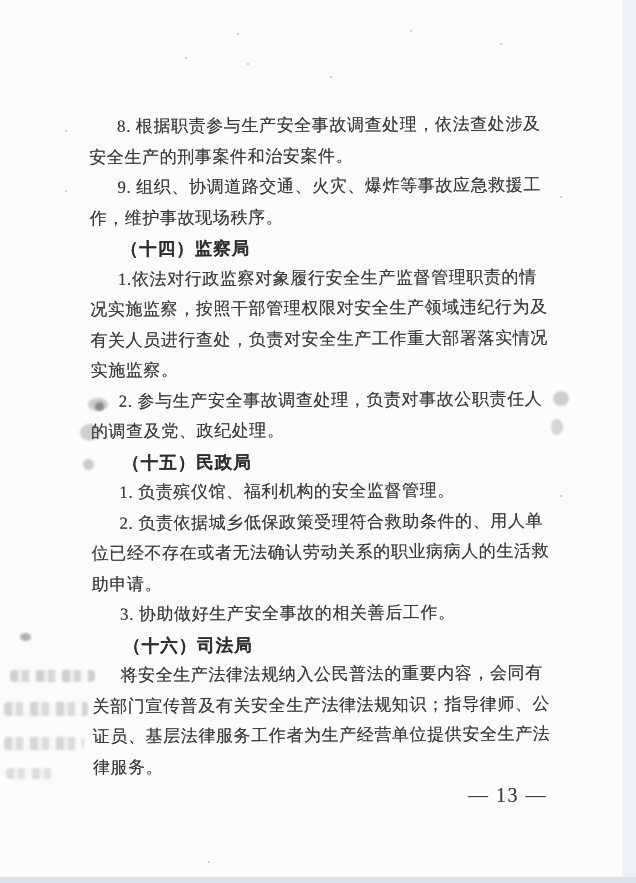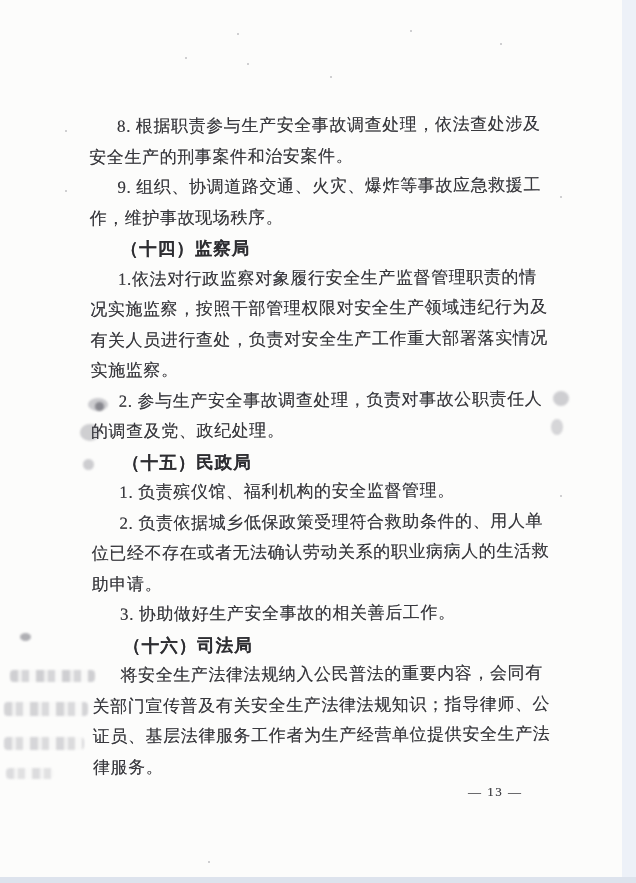--- a/index.html
+++ b/index.html
@@ -40,21 +40,21 @@
     letter-spacing: 1px;
     padding-left: 31px;
     color: #2d2d31;
     text-shadow: 0 0 0.5px rgba(40,40,45,0.7);
   }
 
   .page-number {
     position: absolute;
     left: 468px;
     top: 784px;
-    font-size: 13px;
+    font-size: 20px;
     letter-spacing: 1.5px;
     color: #3c3c40;
     text-shadow: 0 0 0.5px rgba(55,55,60,0.55);
   }
 
   
   .edge-right {
     position: absolute; top: 0; right: 0;
     width: 14px; height: 100%;
     background: var(--edge-right, #edf1f8);

